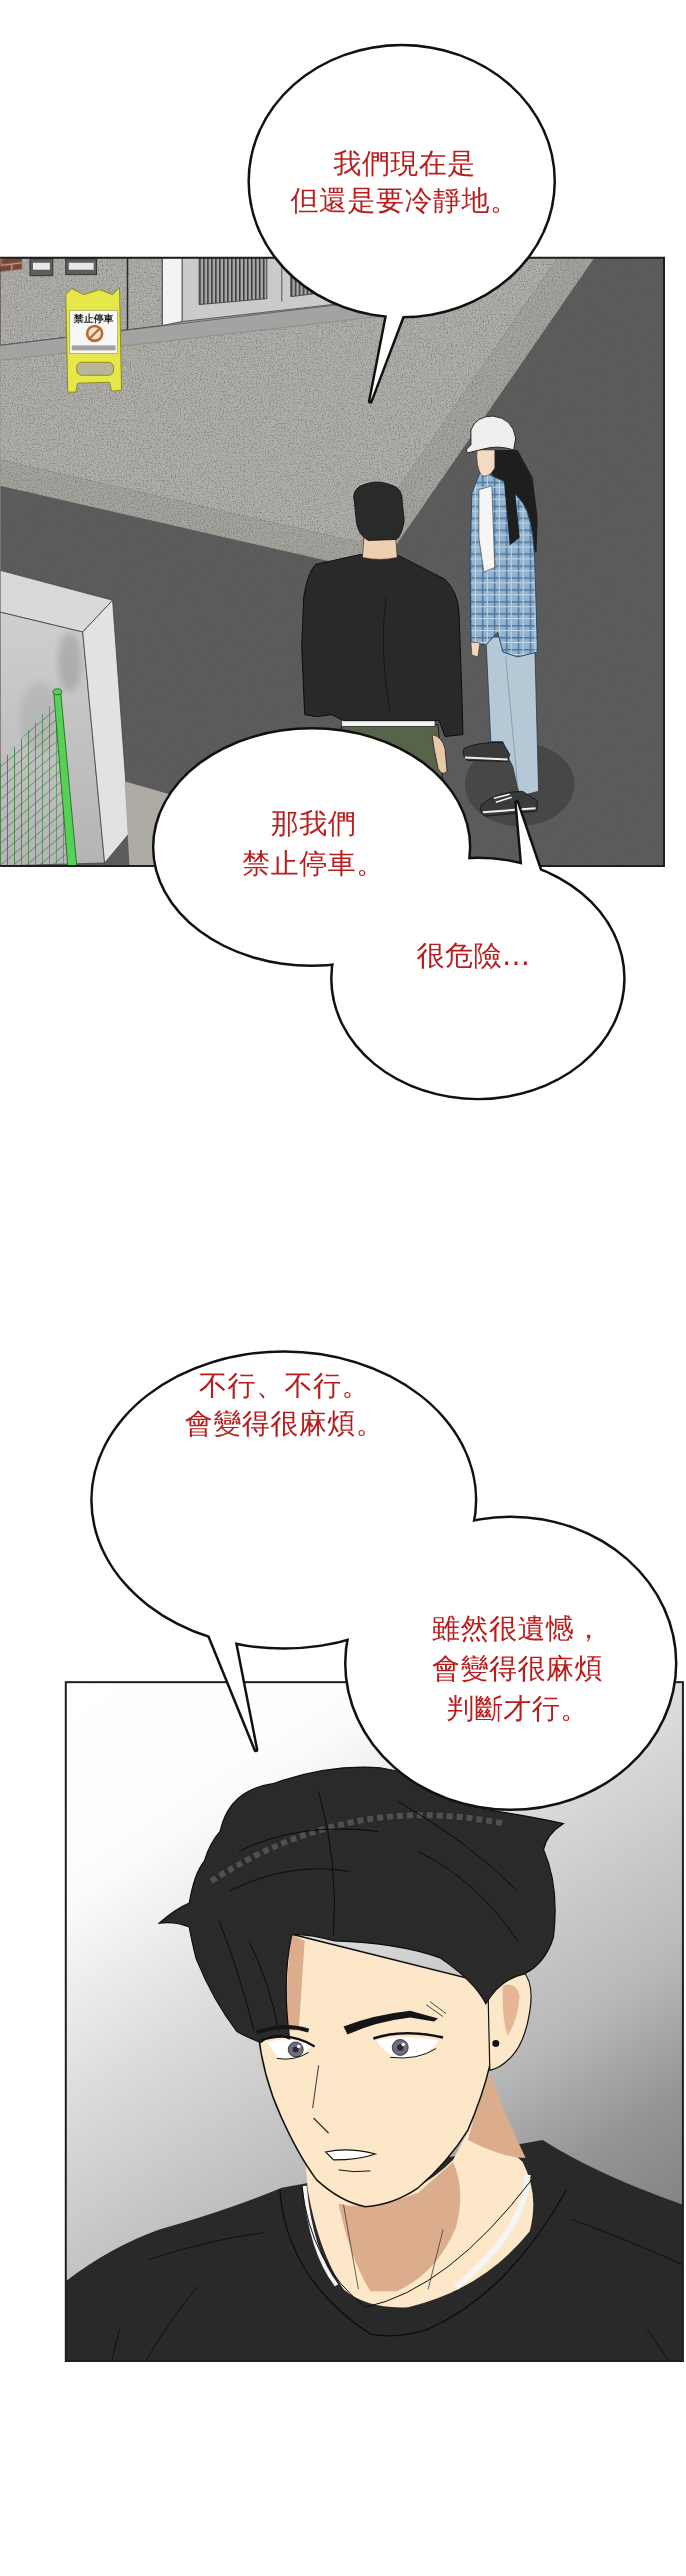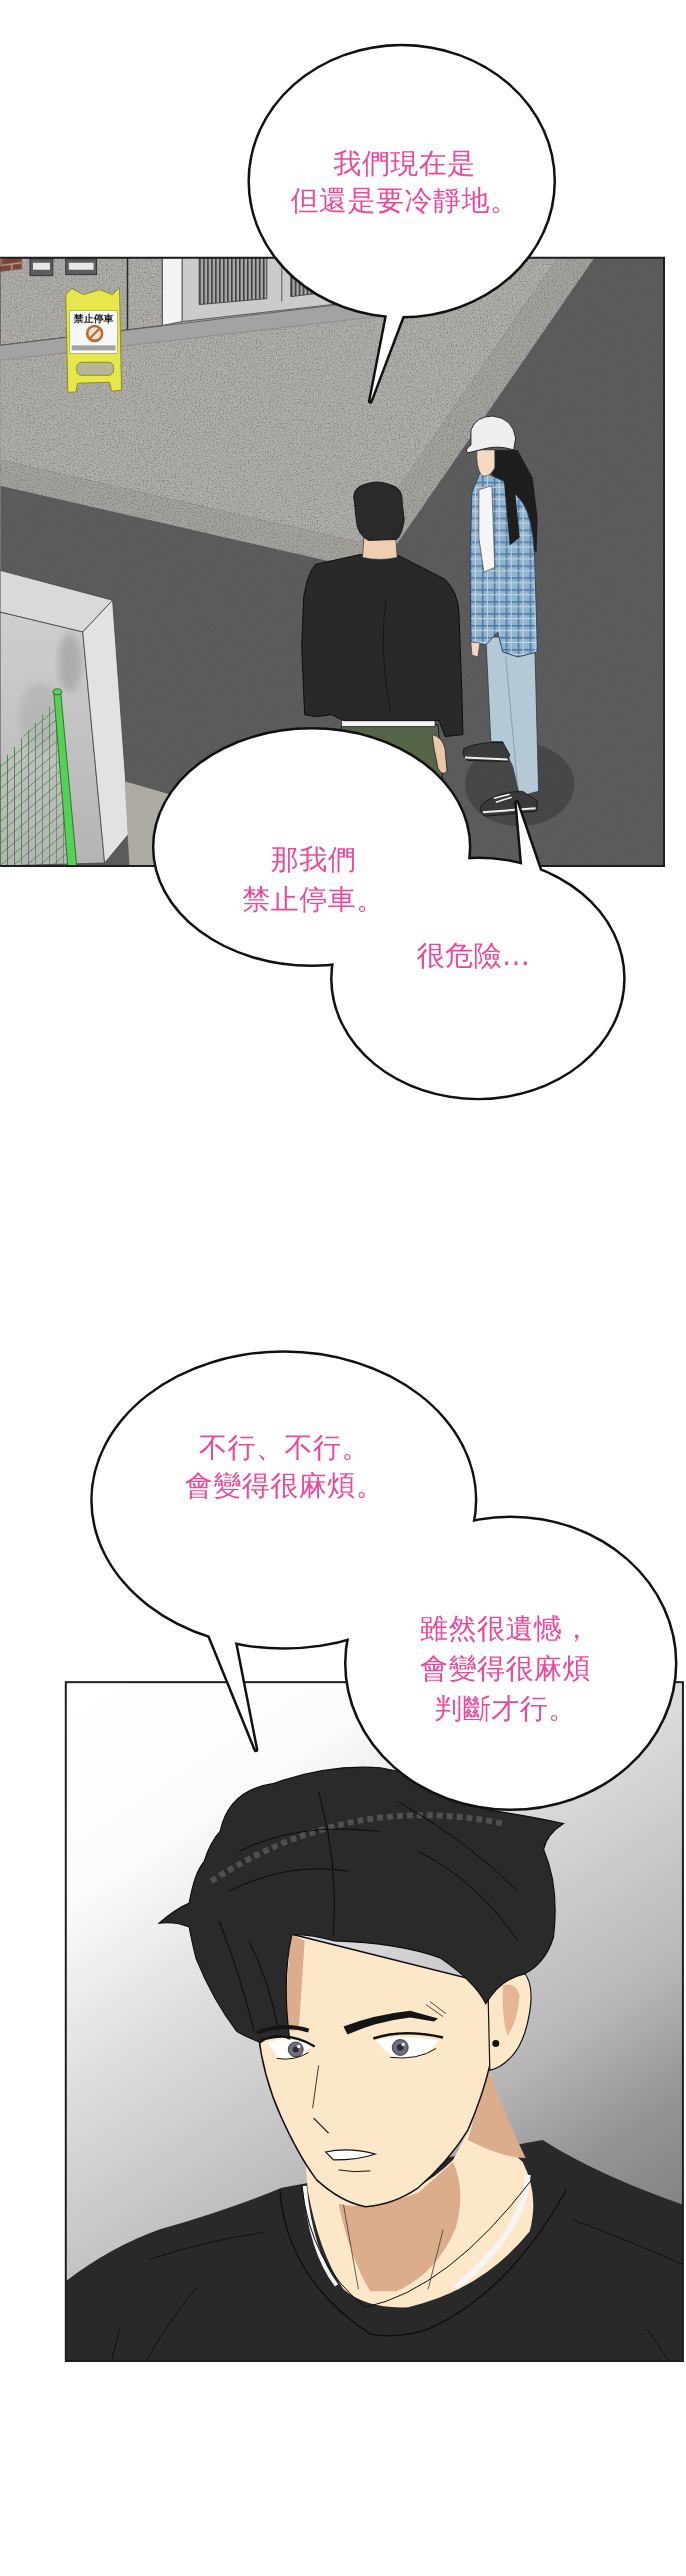--- a/index.html
+++ b/index.html
@@ -1,27 +1,27 @@
 <!DOCTYPE html>
 <html><head>
 <meta charset="utf-8">
 <style>
   html, body { margin: 0; padding: 0; background: #ffffff; }
   #page { position: relative; width: 687px; height: 2576px; overflow: hidden; background: #ffffff; }
   #art { position: absolute; left: 0; top: 0; display: block; }
   .bubble-text {
     position: absolute; width: 299px; text-align: center; white-space: nowrap;
     font-family: "DejaVu Sans", sans-serif; font-size: 28px; letter-spacing: 0.5px;
-    color: #ec4899;
+    color: #b91c1c;
   }
   .bt1 { left: 255px; top: 145px; line-height: 37px; }
-  .bt2 { left: 164px; top: 804px; line-height: 40px; margin-top: 36px; }
+  .bt2 { left: 164px; top: 804px; line-height: 40px; }
   .bt3 { left: 324px; top: 936px; line-height: 39px; }
-  .bt4 { left: 135px; top: 1429px; line-height: 38px; }
-  .bt5 { left: 356px; top: 1609px; line-height: 40px; }
+  .bt4 { left: 135px; top: 1367px; line-height: 38px; }
+  .bt5 { left: 368px; top: 1609px; line-height: 40px; }
 </style>
 </head>
 <body>
 
 <div id="page">
 
 <svg id="art" width="687" height="2576" viewBox="0 0 690 2588" xmlns="http://www.w3.org/2000/svg">
   <defs>
     <clipPath id="p1clip">
           <rect x="0" y="259" width="667" height="611"></rect>

